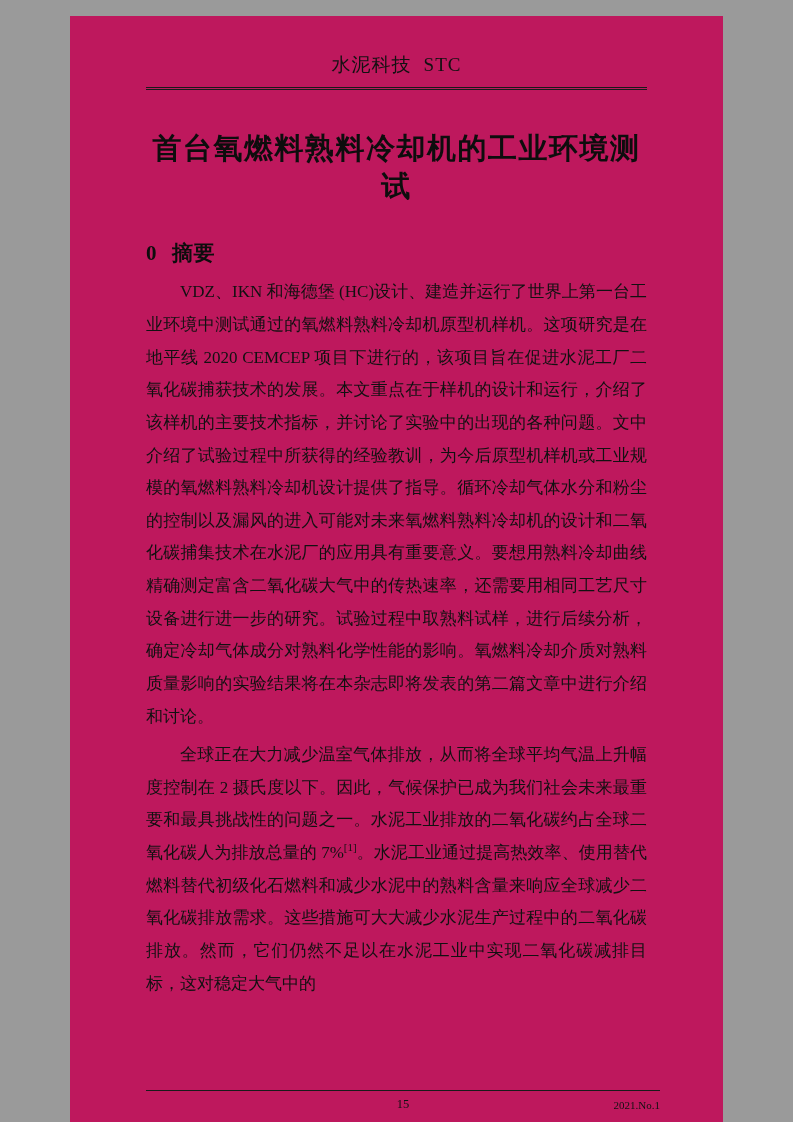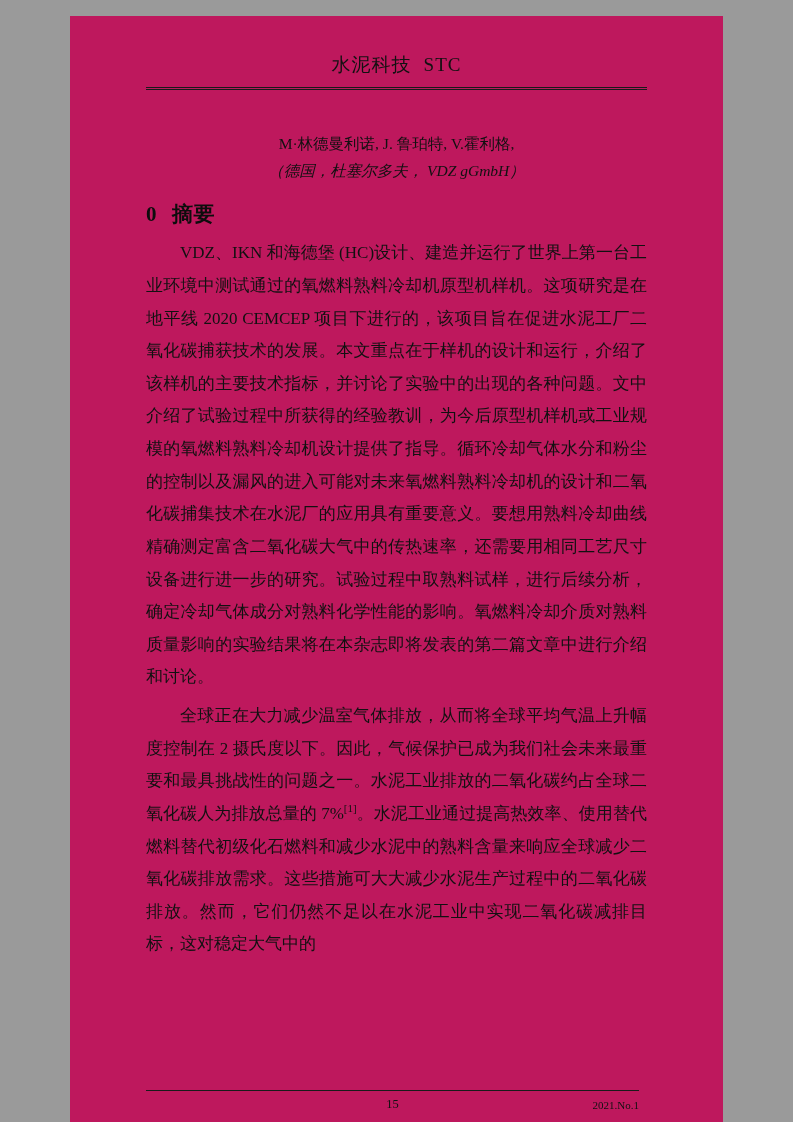--- a/index.html
+++ b/index.html
@@ -94,21 +94,21 @@
     color: #111;
     text-indent: 2em;
   }
   sup.ref {
     font-size: 11px;
     vertical-align: super;
   }
   .footer {
     position: absolute;
     left: 76px;
-    right: 84px;
+    right: 63px;
     bottom: 26px;
     font-size: 12.5px;
     color: #111;
   }
   .footer-rule {
     border-bottom: 0.8px solid #1a1a1a;
     margin-bottom: 6px;
   }
   .footer-row {
     display: flex;
@@ -130,25 +130,22 @@
 
 <div class="page">
   <div class="content">
 
     <div class="runhead">
       <span>水泥科技</span><span class="stc">STC</span>
     </div>
     <div class="rule"></div>
     <div class="rule2"></div>
 
+    <h1 class="title">首台氧燃料熟料冷却机的工业环境测试</h1>
 
-    <div class="authors-block">
-      <span class="authors-line">M·林德曼利诺, J. 鲁珀特, V.霍利格,</span>
-      <span class="affil">（德国，杜塞尔多夫，  VDZ gGmbH）</span>
-    </div>
 
 
     <h2 class="section">
       <span class="num">0</span><span>摘要</span>
     </h2>
     <p class="body">VDZ、IKN 和海德堡 (HC)设计、建造并运行了世界上第一台工业环境中测试通过的氧燃料熟料冷却机原型机样机。这项研究是在地平线 2020 CEMCEP 项目下进行的，该项目旨在促进水泥工厂二氧化碳捕获技术的发展。本文重点在于样机的设计和运行，介绍了该样机的主要技术指标，并讨论了实验中的出现的各种问题。文中介绍了试验过程中所获得的经验教训，为今后原型机样机或工业规模的氧燃料熟料冷却机设计提供了指导。循环冷却气体水分和粉尘的控制以及漏风的进入可能对未来氧燃料熟料冷却机的设计和二氧化碳捕集技术在水泥厂的应用具有重要意义。要想用熟料冷却曲线精确测定富含二氧化碳大气中的传热速率，还需要用相同工艺尺寸设备进行进一步的研究。试验过程中取熟料试样，进行后续分析，确定冷却气体成分对熟料化学性能的影响。氧燃料冷却介质对熟料质量影响的实验结果将在本杂志即将发表的第二篇文章中进行介绍和讨论。</p>
 
     <p class="body"><span>全球正在大力减少温室气体排放，从而将全球平均气温上升幅度控制在 2 摄氏度以下。因此，气候保护已成为我们社会未来最重要和最具挑战性的问题之一。水泥工业排放的二氧化碳约占全球二氧化碳人为排放总量的 7%</span><sup class="ref">[1]</sup><span>。水泥工业通过提高热效率、使用替代燃料替代初级化石燃料和减少水泥中的熟料含量来响应全球减少二氧化碳排放需求。这些措施可大大减少水泥生产过程中的二氧化碳排放。然而，它们仍然不足以在水泥工业中实现二氧化碳减排目标，这对稳定大气中的</span></p>
 
   </div>

